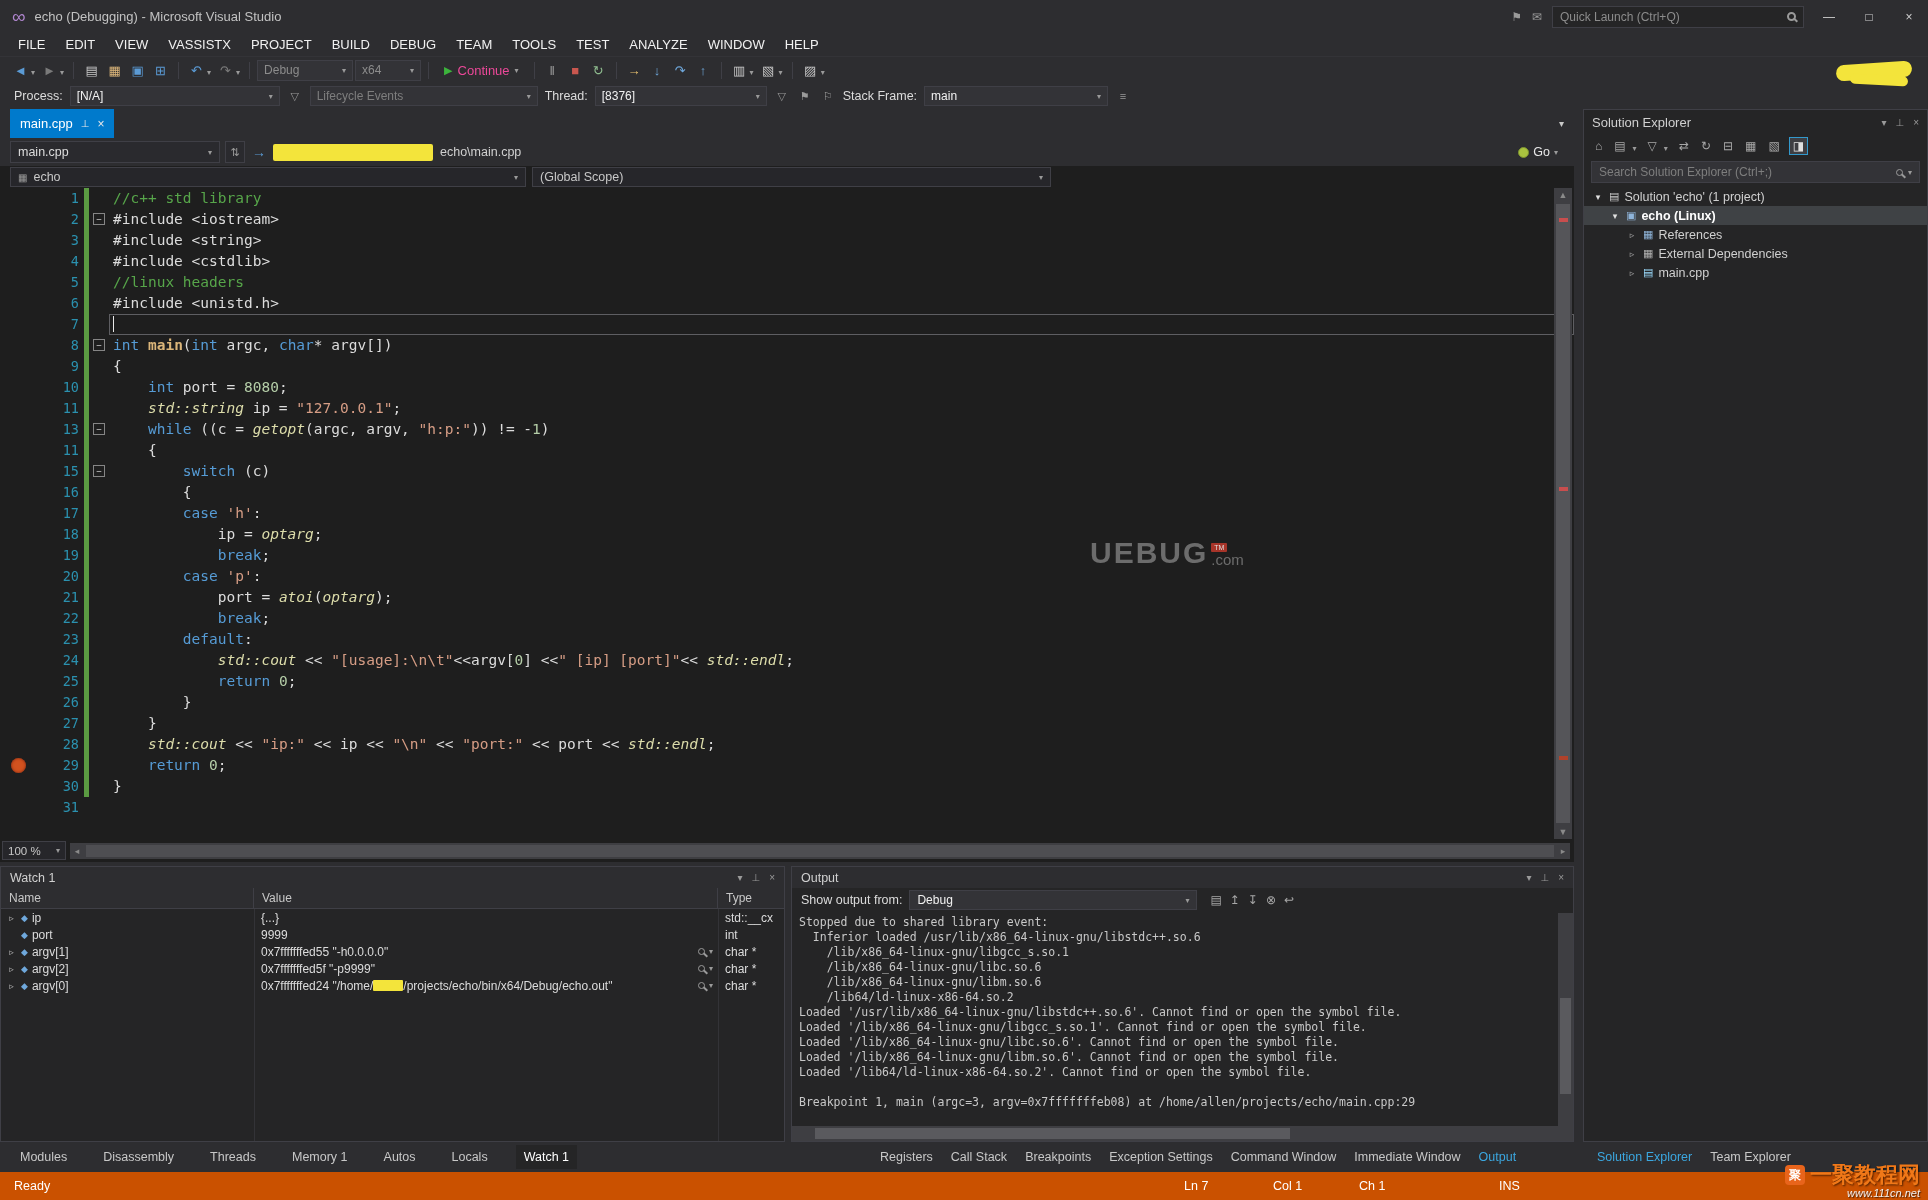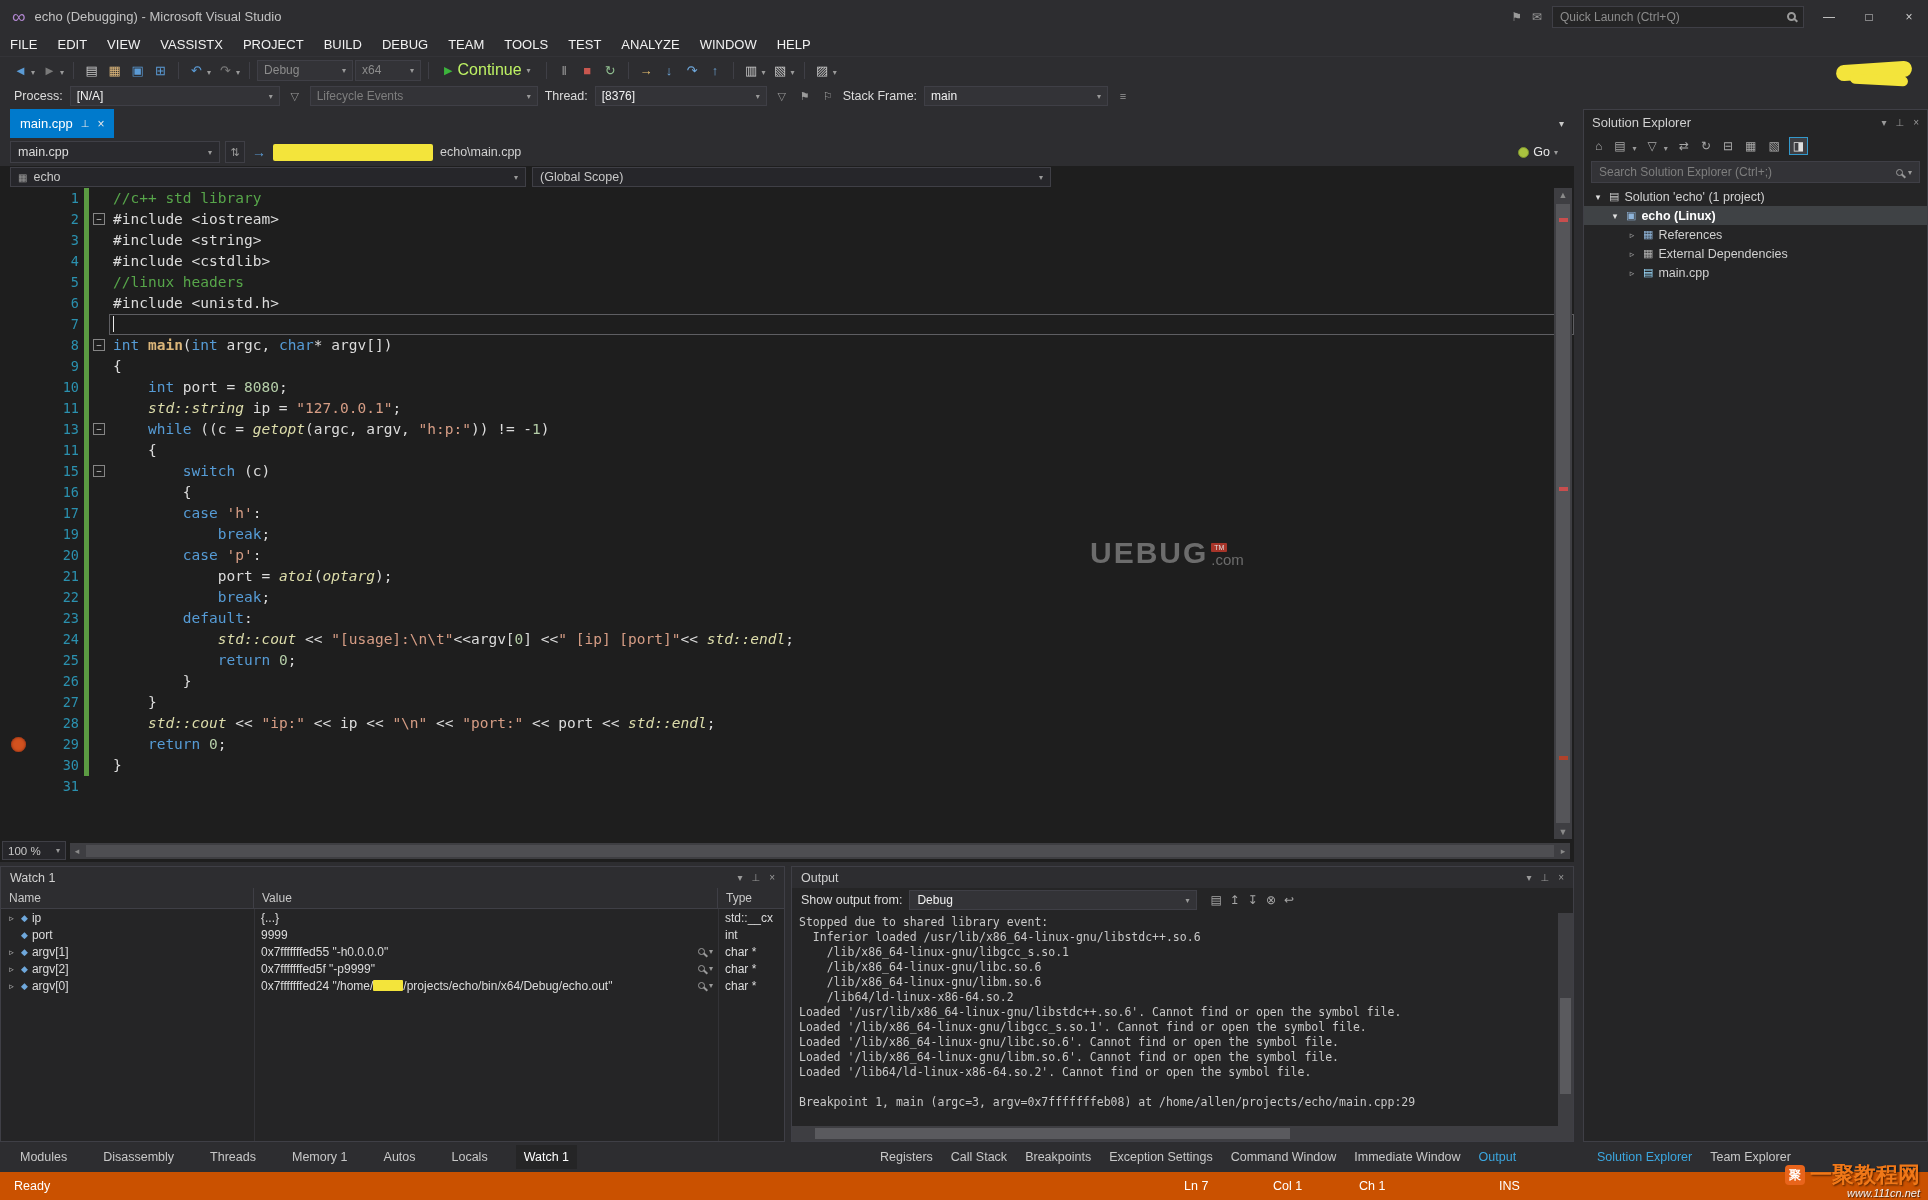--- a/index.html
+++ b/index.html
@@ -9,31 +9,31 @@
 .vs-logo{color:#B287D1;font-size:19px;margin:0 9px 0 12px}
 .title-text{font-size:13px;color:#C2C2C2}
 .title-right{margin-left:auto;display:flex;align-items:center;gap:10px;padding-right:4px}
 .t-ico{color:#9A9A9A;font-size:12px}
 .quick-launch{width:252px;height:22px;background:#252526;border:1px solid #3F3F46;display:flex;align-items:center;justify-content:space-between;padding:0 7px}
 .ql-text{color:#8C8C8C;font-size:12px}
 .mag{position:relative;width:9px;height:9px;border:2px solid #9A9A9A;border-radius:50%;display:inline-block}
 .mag:after{content:"";position:absolute;width:5px;height:2px;background:#9A9A9A;right:-4px;bottom:-2px;transform:rotate(42deg)}
 .mag.sm{width:7px;height:7px;border-width:1.5px}
 .win-btn{width:30px;text-align:center;color:#CFCFCF;font-size:12px}
-.menubar{position:absolute;left:0;top:33px;width:100%;height:23px;display:flex;align-items:center;}
+.menubar{position:absolute;left:0;top:33px;width:100%;height:23px;display:flex;align-items:center;padding-left:8px}
 .menu-item{padding:0 10px;font-size:13px;color:#F1F1F1;line-height:23px}
 .toolbar{position:absolute;left:0;top:56px;width:100%;height:27px;display:flex;align-items:center;padding-left:10px;gap:2px;border-top:1px solid #333337}
 .tb-icon{width:21px;text-align:center;font-size:13px}
 .tb-caret{font-size:8px;color:#9A9A9A;margin:4px 2px 0 -2px}
 .tb-sep{width:1px;height:17px;background:#3F3F46;margin:0 5px}
 .tb-combo{height:21px;background:#333337;border:1px solid #3F3F46;display:flex;align-items:center;justify-content:space-between;padding:0 6px;color:#8C8C8C;font-size:12px}
 .caret{font-size:8px;color:#9A9A9A}
 .tb-continue{display:flex;align-items:center;gap:5px;padding:0 8px;height:22px}
 .tb-play{color:#3CB43C;font-size:11px}
-.tb-continue-lbl{color:#bef264;font-size:16px}
+.tb-continue-lbl{color:#ec4899;font-size:13px}
 .debugbar{position:absolute;left:0;top:83px;width:100%;height:26px;display:flex;align-items:center;padding-left:14px;gap:7px}
 .db-label{font-size:12.5px;color:#DCDCDC}
 .db-combo{height:20px;background:#333337;border:1px solid #3F3F46;display:flex;align-items:center;justify-content:space-between;padding:0 6px;font-size:12px;color:#F1F1F1}
 .db-combo.disabled{color:#7E7E7E}
 .db-ico{color:#9A9A9A;font-size:11px;width:16px;text-align:center}
 .editor-col{position:absolute;left:0;top:109px;width:1574px;height:1063px}
 .tabrow{position:absolute;left:0;top:0;width:100%;height:29px}
 .doc-tab{position:absolute;left:10px;top:0;height:29px;background:var(--accent);color:#FFF;display:flex;align-items:center;gap:8px;padding:0 10px;font-size:13px}
 .tab-pin{font-size:10px;color:#E8E8E8}
 .tab-close{font-size:12px;color:#E8E8E8}
@@ -411,20 +411,27 @@
         </div>
         <div class="code-line">
           <span class="bp-margin"></span>
           <span class="line-num">17</span>
           <span class="change-bar chg-on"></span>
           <span class="fold-col"></span>
           <span class="code-text"><span class="tok-d">        </span><span class="tok-kw">case</span><span class="tok-d"> </span><span class="tok-str">'h'</span><span class="tok-d">:</span></span>
         </div>
         <div class="code-line">
           <span class="bp-margin"></span>
+          <span class="line-num">18</span>
+          <span class="change-bar chg-on"></span>
+          <span class="fold-col"></span>
+          <span class="code-text"><span class="tok-d">            ip = </span><span class="tok-it">optarg</span><span class="tok-d">;</span></span>
+        </div>
+        <div class="code-line">
+          <span class="bp-margin"></span>
           <span class="line-num">19</span>
           <span class="change-bar chg-on"></span>
           <span class="fold-col"></span>
           <span class="code-text"><span class="tok-d">            </span><span class="tok-kw">break</span><span class="tok-d">;</span></span>
         </div>
         <div class="code-line">
           <span class="bp-margin"></span>
           <span class="line-num">20</span>
           <span class="change-bar chg-on"></span>
           <span class="fold-col"></span>

